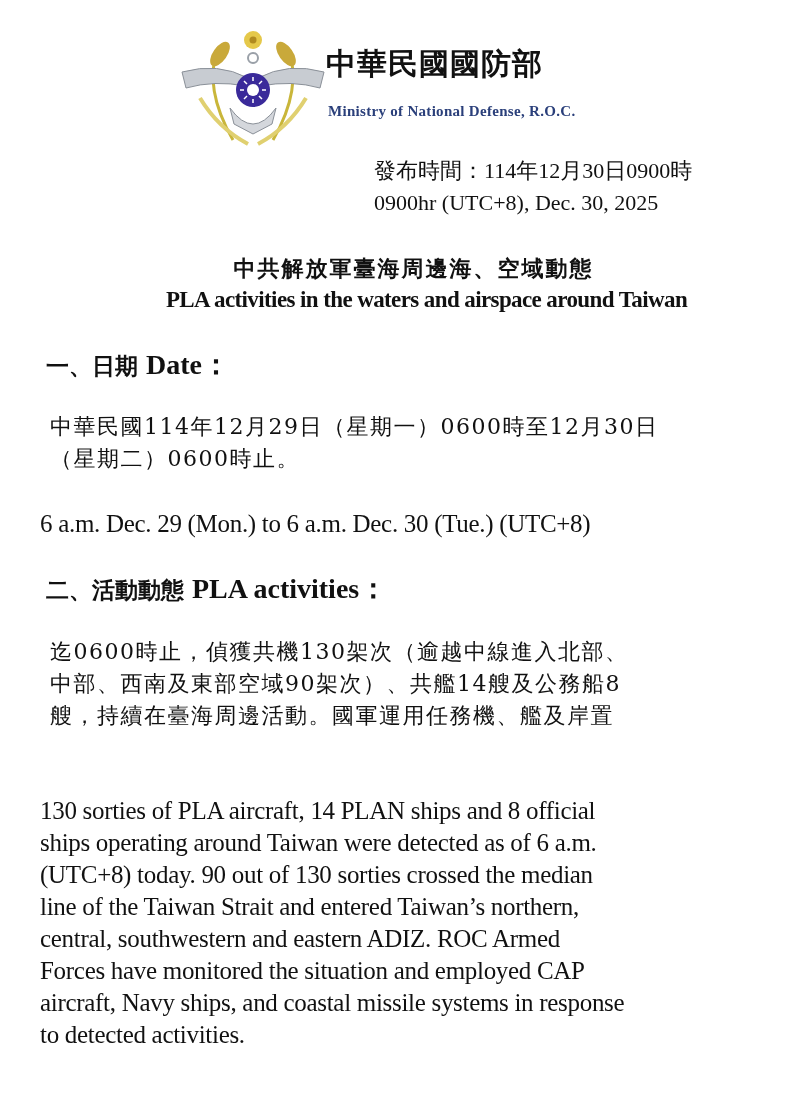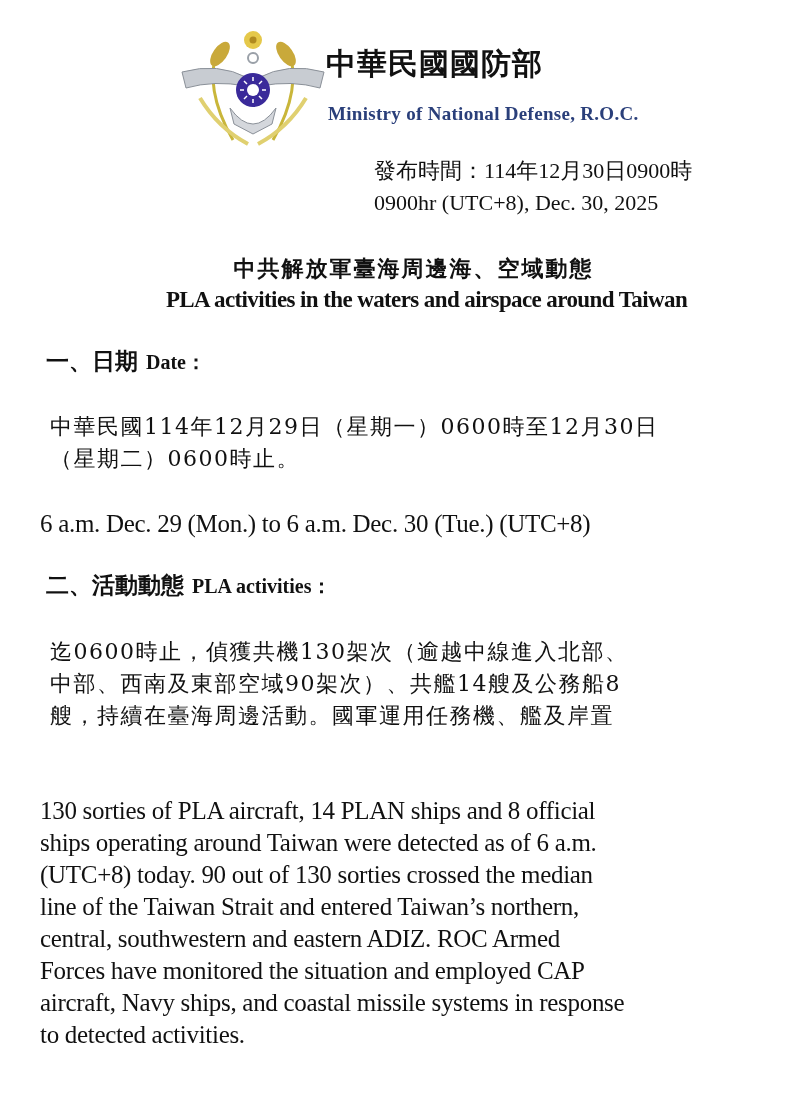--- a/index.html
+++ b/index.html
@@ -9,37 +9,37 @@
   }
   .emblem { position: absolute; left: 178px; top: 28px; width: 150px; height: 122px; }
   .org-zh {
     position: absolute; left: 326px; top: 40px;
     font-family: "DejaVu Serif", "Liberation Serif", serif;
     font-size: 30px; font-weight: bold; letter-spacing: 1px; color: #111; line-height: 48px;
   }
   .org-en {
     position: absolute; left: 328px; top: 103px;
     font-family: "Liberation Serif", serif; font-weight: bold;
-    font-size: 19px; color: #2a3f7a; letter-spacing: 0.3px;
+    font-size: 15px; color: #2a3f7a; letter-spacing: 0.3px;
   }
   .release { position: absolute; left: 374px; top: 155px; font-size: 22px; line-height: 32px; }
   .title { position: absolute; left: 0; width: 793px; top: 252px; text-align: center; }
   .title-zh {
     font-family: "DejaVu Serif", serif; font-weight: bold; font-size: 22px; line-height: 32px;
     letter-spacing: 2px; padding-left: 34px;
   }
   .title-en {
     font-family: "Liberation Serif", serif; font-weight: bold; font-size: 23px; line-height: 32px;
     letter-spacing: -0.6px; padding-left: 60px;
   }
   .section-head {
     position: absolute; left: 46px; font-weight: bold; font-size: 23px;
     font-family: "DejaVu Serif", "Liberation Serif", serif;
   }
-  .section-head .en { font-family: "Liberation Serif", serif; font-weight: bold; font-size: 20px; }
+  .section-head .en { font-family: "Liberation Serif", serif; font-weight: bold; font-size: 28px; }
   .para-zh {
     position: absolute; left: 50px; width: 710px;
     font-family: "DejaVu Serif", serif; font-size: 22px; line-height: 32px; letter-spacing: 1.5px;
   }
   .para-en {
     position: absolute; left: 40px; width: 710px;
     font-family: "Liberation Serif", serif; font-size: 25px; line-height: 32px; letter-spacing: -0.3px;
   }
   .line { display: block; white-space: nowrap; }
 </style>

